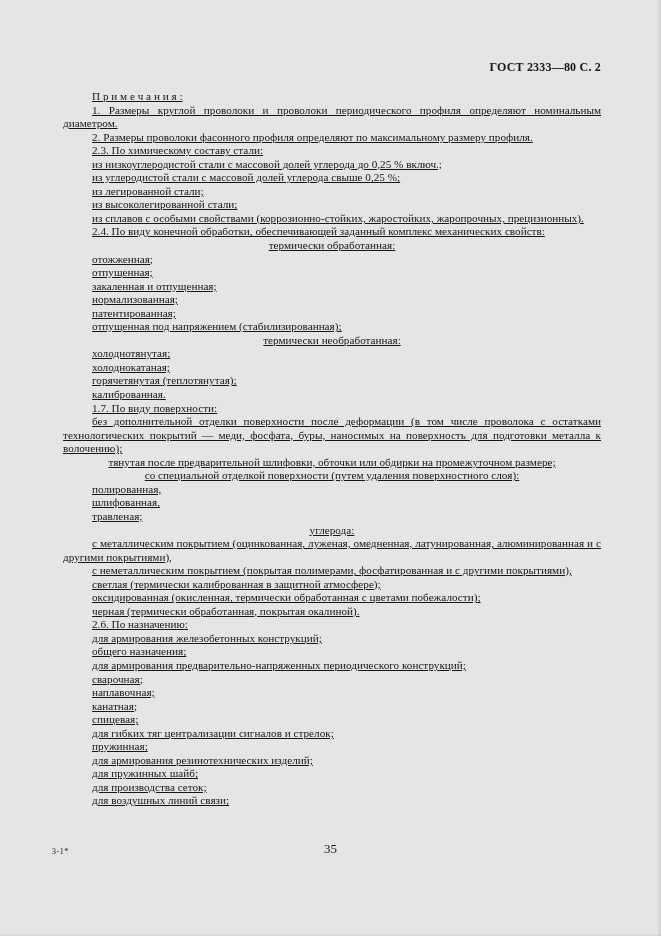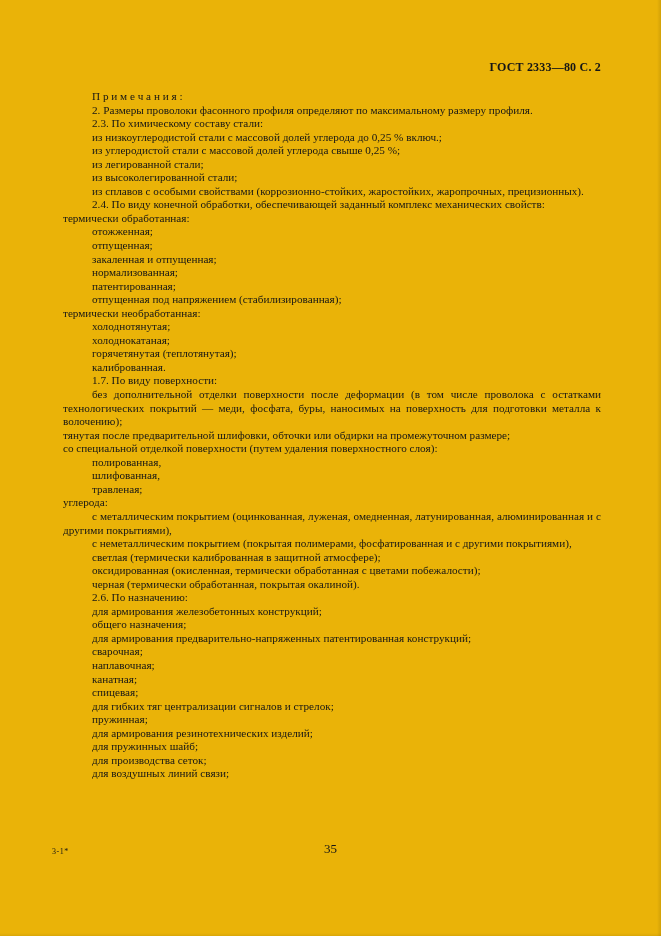--- a/index.html
+++ b/index.html
@@ -9,21 +9,21 @@
     font-family: "Liberation Serif", "DejaVu Serif", serif;
     width: 661px; height: 936px;
     position: relative;
     overflow: hidden;
     color: #161616;
   }
   .page {
     position: absolute;
     top: 0; left: 0;
     width: 661px; height: 936px;
-    background: #eab308;
+    background: #e5e5e5;
   }
   
   .page::after {
     content: "";
     position: absolute; top: 0; right: 0;
     width: 4px; height: 100%;
     background: linear-gradient(to right, rgba(0,0,0,0), rgba(0,0,0,0.10));
     pointer-events: none;
   }
   .page::before {
@@ -46,22 +46,25 @@
     top: 90px; left: 63px; width: 538px;
     font-size: 11.2px;
     line-height: 13.55px;
     hyphens: auto;
     -webkit-hyphens: auto;
   }
   .doc-body p { margin: 0; }
   .doc-body p.indent {
     text-indent: 29px;
     text-align: justify;
+    text-decoration: underline;
   }
   .doc-body p.center {
+    text-align: center;
+    text-decoration: underline;
   }
   .signature-mark {
     position: absolute;
     left: 52px; top: 847px;
     font-size: 8px;
     letter-spacing: 0.5px;
   }
   .page-number {
     position: absolute;
     left: 0; top: 841px; width: 661px;
@@ -73,20 +76,21 @@
 <body>
 
 <div class="page">
 
   <div class="doc-header">
     <span>ГОСТ 2333—80 С. 2</span>
   </div>
 
   <div class="doc-body" id="doc-body">
       <p class="indent">П р и м е ч а н и я :</p>
+      <p class="indent">1. Размеры круглой проволоки и проволоки периодического профиля определяют номинальным диаметром.</p>
       <p class="indent">2. Размеры проволоки фасонного профиля определяют по максимальному размеру профиля.</p>
       <p class="indent">2.3. По химическому составу стали:</p>
       <p class="indent">из низкоуглеродистой стали с массовой долей углерода до 0,25 % включ.;</p>
       <p class="indent">из углеродистой стали с массовой долей углерода свыше 0,25 %;</p>
       <p class="indent">из легированной стали;</p>
       <p class="indent">из высоколегированной стали;</p>
       <p class="indent">из сплавов с особыми свойствами (коррозионно-стойких, жаростойких, жаропрочных, прецизионных).</p>
       <p class="indent">2.4. По виду конечной обработки, обеспечивающей заданный комплекс механических свойств:</p>
       <p class="center">термически обработанная:</p>
       <p class="indent">отожженная;</p>
@@ -109,21 +113,21 @@
       <p class="indent">травленая;</p>
       <p class="center">углерода:</p>
       <p class="indent">с металлическим покрытием (оцинкованная, луженая, омедненная, латунированная, алюминированная и с другими покрытиями),</p>
       <p class="indent">с неметаллическим покрытием (покрытая полимерами, фосфатированная и с другими покрытиями),</p>
       <p class="indent">светлая (термически калиброванная в защитной атмосфере);</p>
       <p class="indent">оксидированная (окисленная, термически обработанная с цветами побежалости);</p>
       <p class="indent">черная (термически обработанная, покрытая окалиной).</p>
       <p class="indent">2.6. По назначению:</p>
       <p class="indent">для армирования железобетонных конструкций;</p>
       <p class="indent">общего назначения;</p>
-      <p class="indent">для армирования предварительно-напряженных патентированная конструкций;</p>
+      <p class="indent">для армирования предварительно-напряженных периодического конструкций;</p>
       <p class="indent">сварочная;</p>
       <p class="indent">наплавочная;</p>
       <p class="indent">канатная;</p>
       <p class="indent">спицевая;</p>
       <p class="indent">для гибких тяг централизации сигналов и стрелок;</p>
       <p class="indent">пружинная;</p>
       <p class="indent">для армирования резинотехнических изделий;</p>
       <p class="indent">для пружинных шайб;</p>
       <p class="indent">для производства сеток;</p>
       <p class="indent">для воздушных линий связи;</p>

